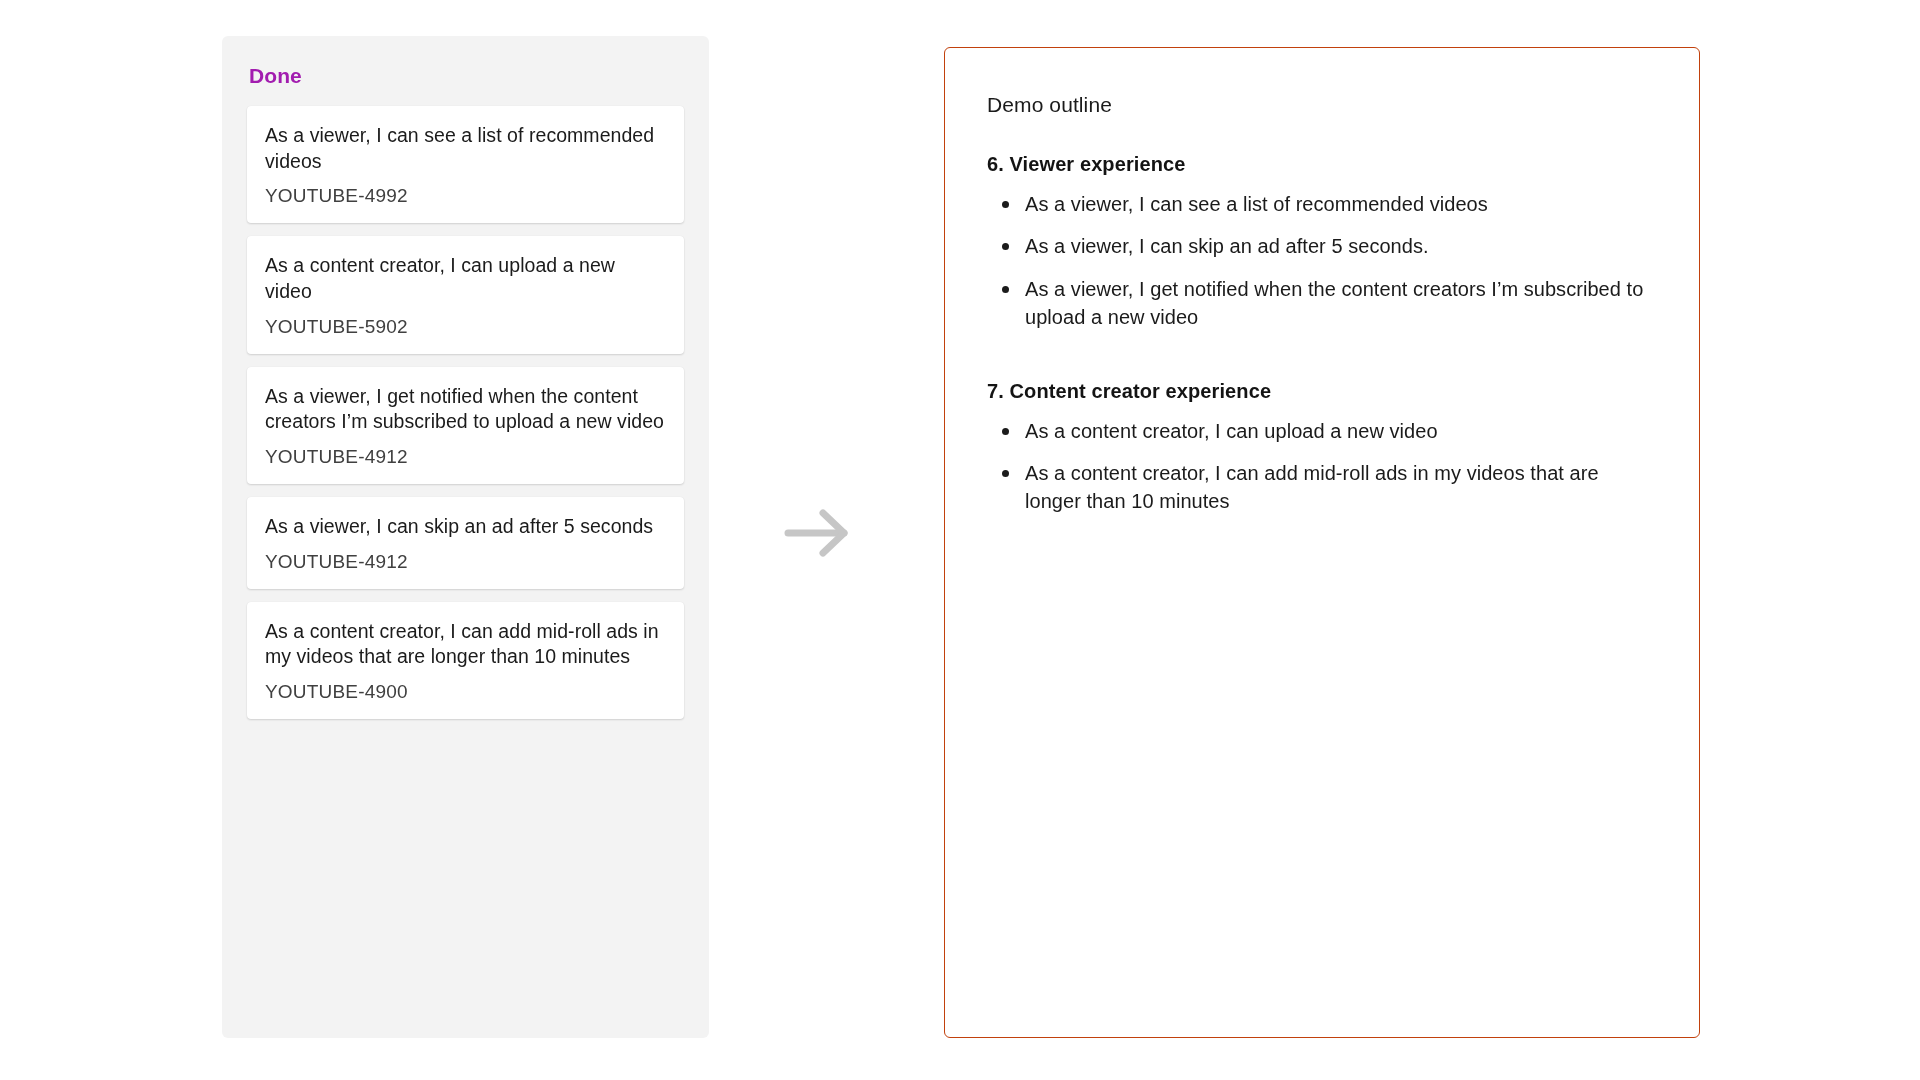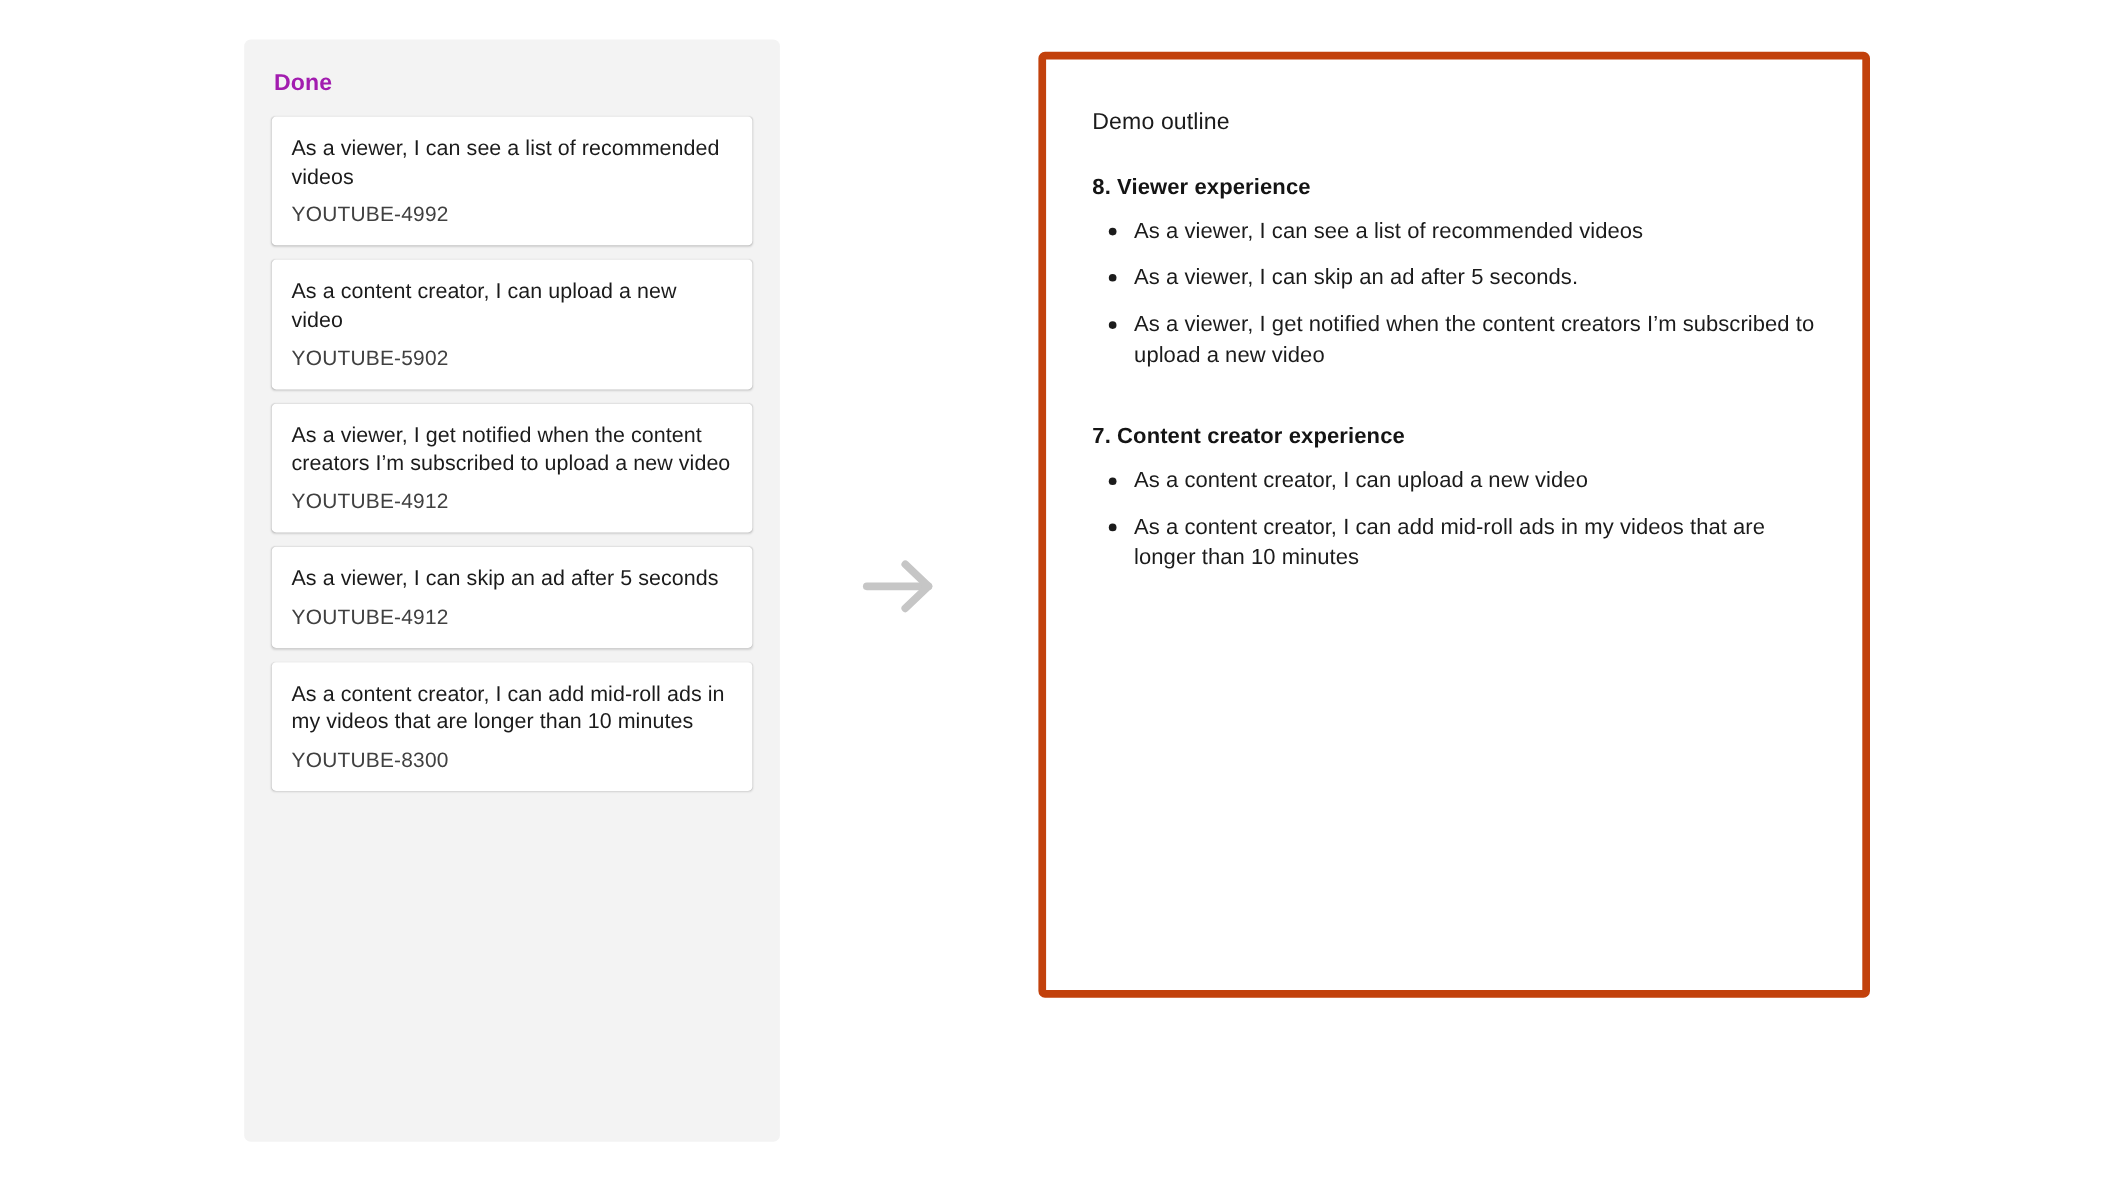--- a/index.html
+++ b/index.html
@@ -75,23 +75,23 @@
     width: 72px;
     height: 62px;
   }
 
   
   .doc-panel {
     position: absolute;
     left: 944px;
     top: 47px;
     width: 756px;
-    height: 860px;
+    height: 991px;
     background: #ffffff;
-    border: 7px solid #c2410c;
+    border: 1px solid #c2410c;
     border-radius: 6px;
     box-sizing: border-box;
     padding: 45px 42px 0 42px;
   }
   .doc-title {
     font-size: 21px;
     font-weight: normal;
     color: #1b1b1b;
     margin: 0 0 36px 0;
     letter-spacing: 0.1px;
@@ -157,40 +157,40 @@
         <div class="card-key">YOUTUBE-4912</div>
       </div>
 
       <div class="card">
         <div class="card-title">As a viewer, I can skip an ad after 5 seconds</div>
         <div class="card-key">YOUTUBE-4912</div>
       </div>
 
       <div class="card">
         <div class="card-title">As a content creator, I can add mid-roll ads in my videos that are longer than 10 minutes</div>
-        <div class="card-key">YOUTUBE-8300</div>
+        <div class="card-key">YOUTUBE-4900</div>
       </div>
 
     </div>
   </div>
 
   <div class="arrow">
     <svg viewBox="0 0 72 62" width="72" height="62" aria-hidden="true">
       <g stroke="#c6c6c6" stroke-width="7" fill="none" stroke-linecap="round" stroke-linejoin="round">
         <line x1="6" y1="31" x2="62" y2="31"></line>
         <polyline points="41,11 62,31 41,51"></polyline>
       </g>
     </svg>
   </div>
 
   <div class="doc-panel">
     <div class="doc-title">Demo outline</div>
 
     <div class="doc-section">
-      <div class="section-heading">8. Viewer experience</div>
+      <div class="section-heading">6. Viewer experience</div>
       <ul class="bullet-list">
         <li class="bullet-item">As a viewer, I can see a list of recommended videos</li>
         <li class="bullet-item">As a viewer, I can skip an ad after 5 seconds.</li>
         <li class="bullet-item">As a viewer, I get notified when the content creators I’m subscribed to upload a new video</li>
       </ul>
     </div>
 
     <div class="section-gap"></div>
 
     <div class="doc-section">

